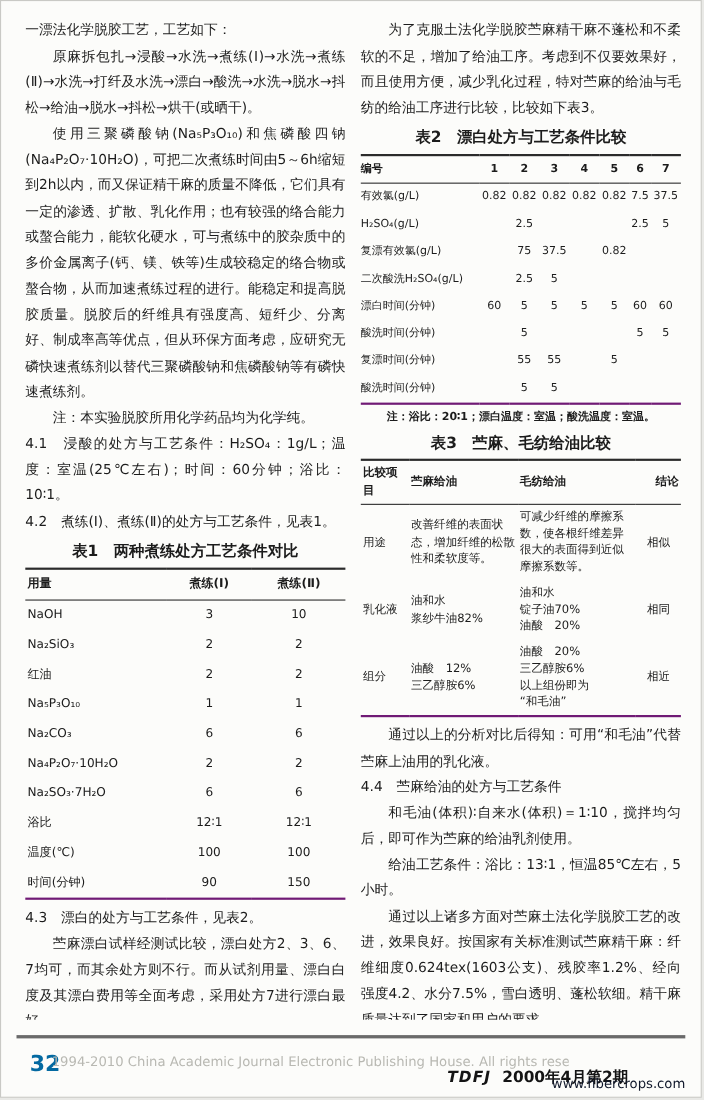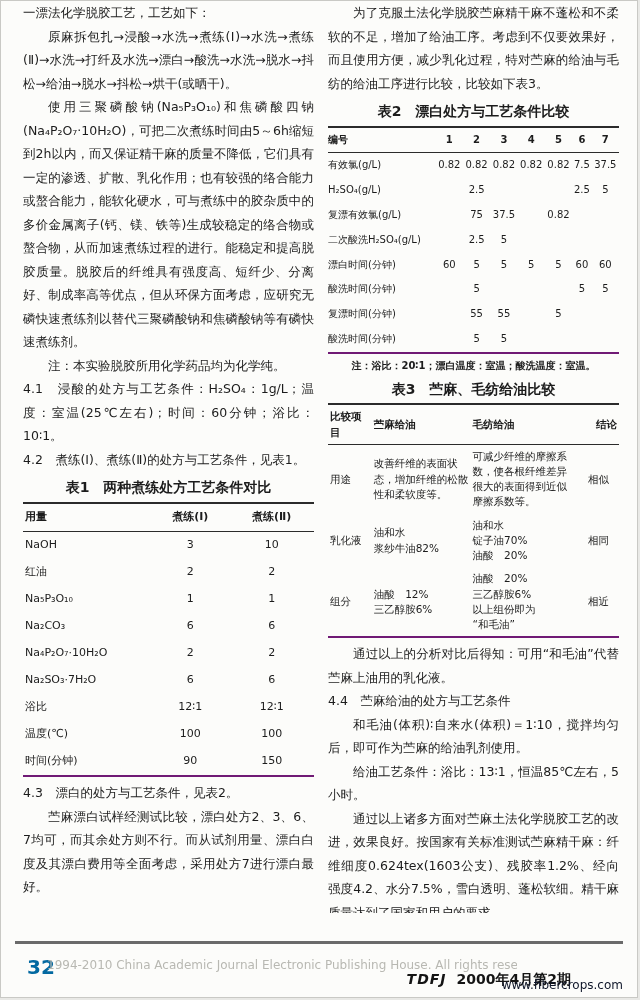--- a/index.html
+++ b/index.html
@@ -13,21 +13,21 @@
     width:638px; height:998px;
     box-sizing:border-box;
     background:#fcfcfa;
     border:1px solid #c9c9c5;
     color:#1c1c1c;
     overflow:hidden;
   }
   .columns {
     display:flex;
     gap:14px;
-    padding:0 18px 0 22px;
+    padding:14px 18px 0 22px;
     height:912px;
     overflow:hidden;
   }
   .col {
     width:292px;
     font-size:12.5px;
     line-height:1.88;
     text-align:justify;
   }
   p { margin:0; }
@@ -140,20 +140,25 @@
               <th>用量</th>
               <th>煮练(Ⅰ)</th>
               <th>煮练(Ⅱ)</th>
             </tr>
         </thead>
         <tbody>
             <tr>
               <td>NaOH</td>
               <td>3</td>
               <td>10</td>
+            </tr>
+            <tr>
+              <td>Na₂SiO₃</td>
+              <td>2</td>
+              <td>2</td>
             </tr>
             <tr>
               <td>红油</td>
               <td>2</td>
               <td>2</td>
             </tr>
             <tr>
               <td>Na₅P₃O₁₀</td>
               <td>1</td>
               <td>1</td>

